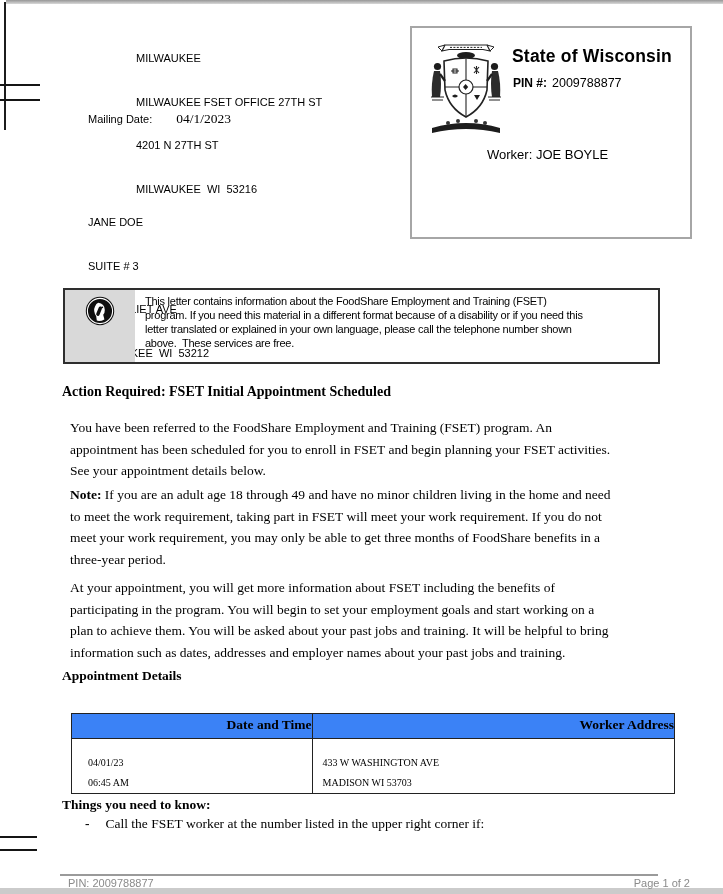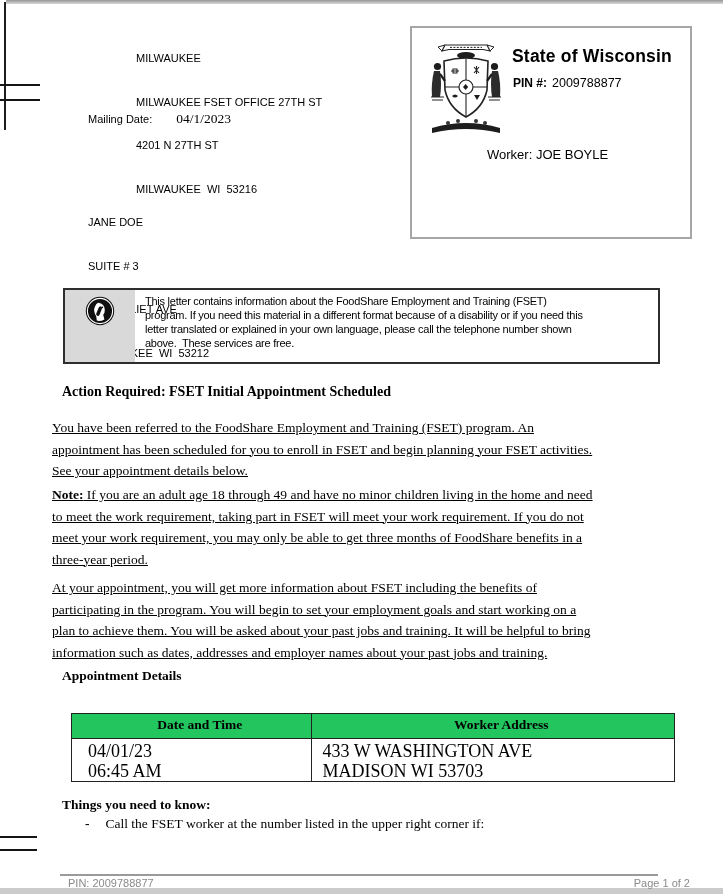--- a/index.html
+++ b/index.html
@@ -44,35 +44,35 @@
     border:2px solid #2e2e2e; display:flex; }
   .notice-icon-cell { width:70px; background:#d9d9d9; display:flex;
     align-items:flex-start; justify-content:center; padding-top:6px; }
   .notice-text { flex:1; padding:4px 6px 0 10px; font-size:11px;
     line-height:14px; letter-spacing:-0.25px; white-space:pre; }
 
   
   .title { left:62px; top:384px; width:540px; text-align:left;
     font-family:"Liberation Serif", serif; font-weight:bold; font-size:14px; }
   .para { font-family:"Liberation Serif", serif; font-size:13.5px;
-    line-height:21.5px; white-space:pre; left:52px;text-decoration:underline; }
+    line-height:21.5px; white-space:pre; left:70px; }
   .p1 { top:417px; }
   .p2 { top:484px; }
   .p3 { top:577px; }
   .h-appt { left:62px; top:668px; font-family:"Liberation Serif", serif;
     font-weight:bold; font-size:13.5px; }
 
   
   .appt-table { left:71px; top:713px; width:604px; border-collapse:collapse;
     font-family:"Liberation Serif", serif; }
   .appt-table th, .appt-table td { border:1.5px solid #222; vertical-align:top; }
-  .appt-table th { background:#22c55e; font-size:13.5px; text-align:center;
+  .appt-table th { background:#3b82f6; font-size:13.5px; text-align:right;
     height:25px; padding:3px 0 0 16px; }
-  .appt-table td { font-size:18px; line-height:20px; height:41px;
-    padding:2px 0 0 10px; white-space:pre; }
+  .appt-table td { font-size:10px; line-height:20px; height:41px;
+    padding:14px 0 0 10px; white-space:pre; }
   .col-dt { width:241px; }
   .col-aa { width:363px; }
   .appt-table td.c1 { padding-left:16px; }
 
   .h-things { left:62px; top:797px; font-family:"Liberation Serif", serif;
     font-weight:bold; font-size:13.5px; }
   .bullet { left:85px; top:816px; font-family:"Liberation Serif", serif;
     font-size:13.5px; display:flex; }
   .bullet .dash { font-weight:bold; margin-right:16px; }
 

